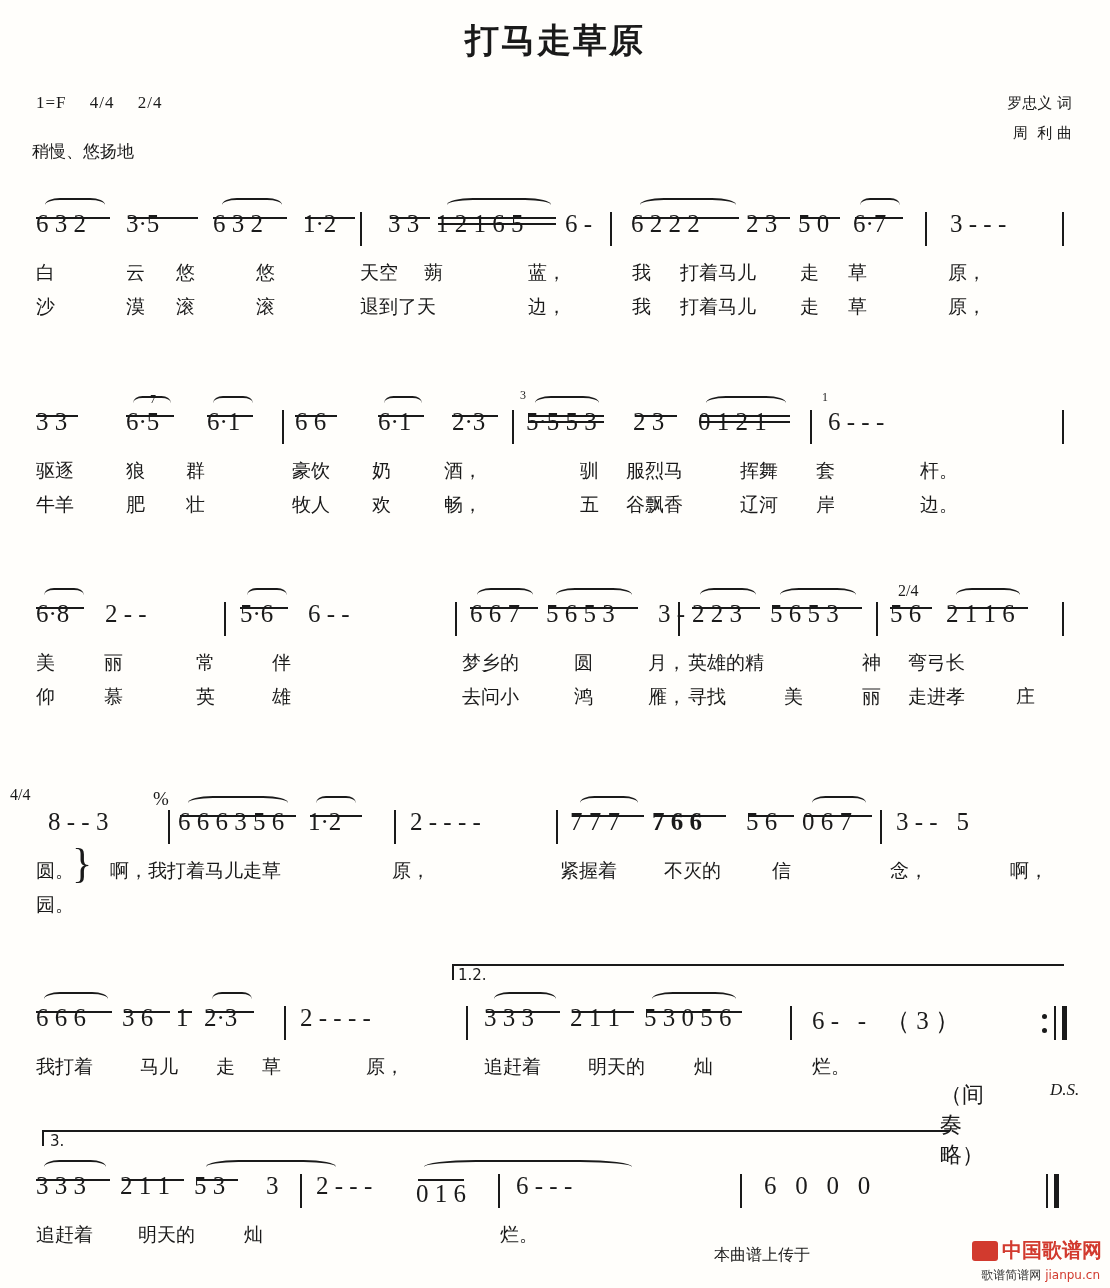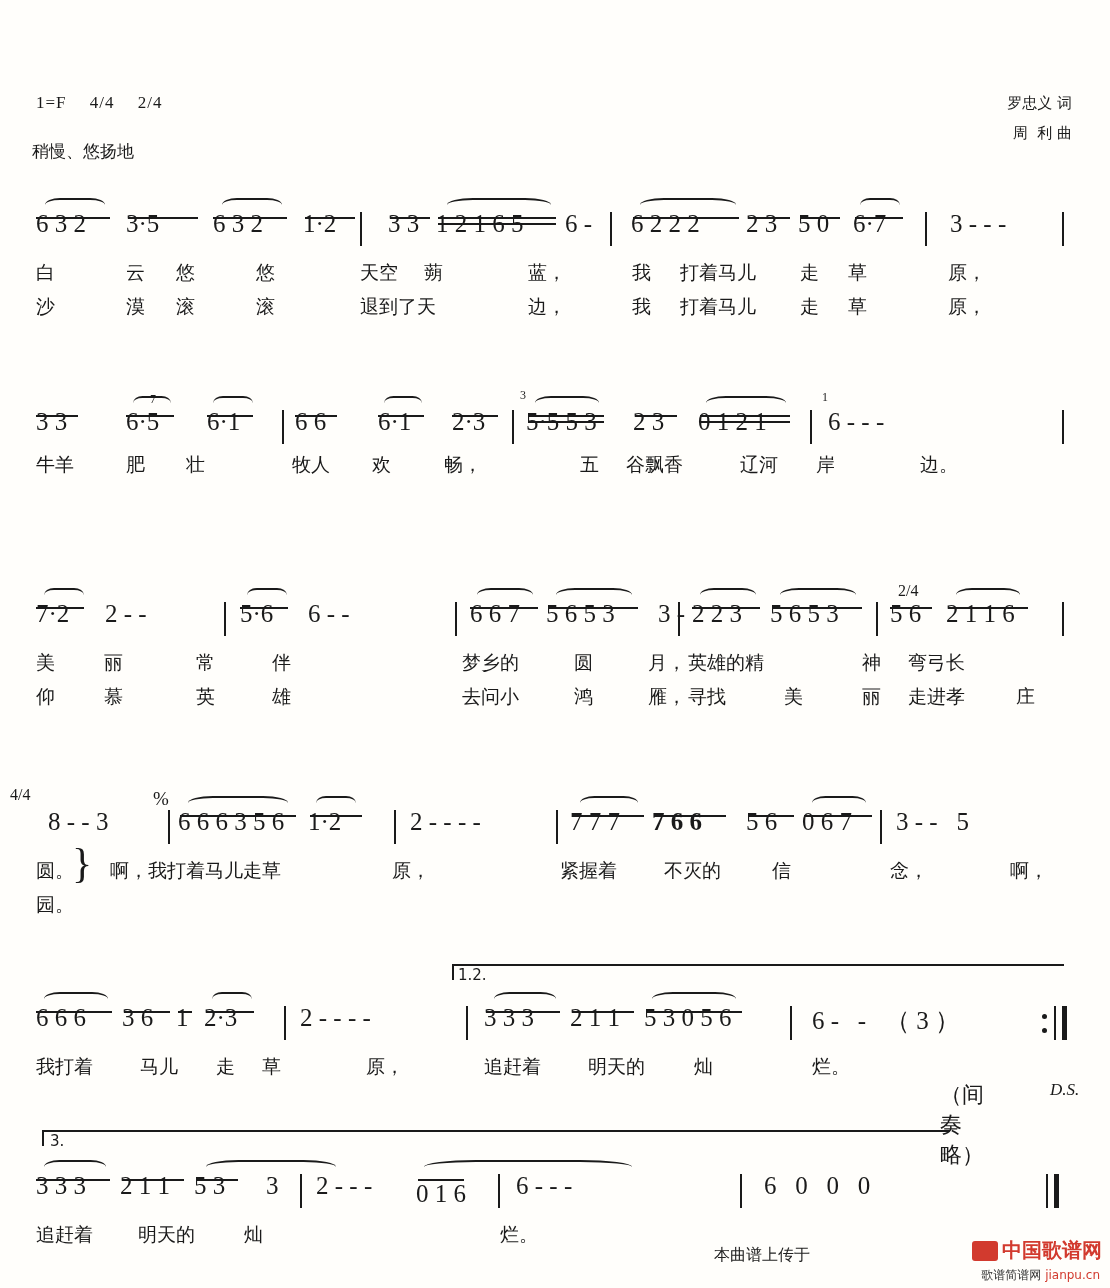--- a/index.html
+++ b/index.html
@@ -105,20 +105,21 @@
     position:absolute;right:10px;bottom:4px;
     font-size:12px;color:#333;font-family:"DejaVu Sans", sans-serif;
   }
   .sitered{color:#d23a2e;}
 </style>
 </head>
 <body>
 
 <div class="sheet">
 
+  <div class="title">打马走草原</div>
 
   <div class="keyinfo">
     <span>1=F</span>
     <span>4/4</span>
     <span>2/4</span>
   </div>
   <div class="tempo">稍慢、悠扬地</div>
   <div class="credits">
     <div>罗忠义 词</div>
     <div>周  利 曲</div>
@@ -221,20 +222,33 @@
       <span class="n" style="left:698px;">0 1 2 1</span>
       <div class="barline" style="left:810px;top:2px;height:34px;"></div>
       <span class="n" style="left:828px;">6 - - -</span>
       <div class="barline" style="left:1062px;top:2px;height:34px;"></div>
       <div class="slur" style="left:133px;top:-12px;width:38px;"></div>
       <div class="slur" style="left:213px;top:-12px;width:40px;"></div>
       <div class="slur" style="left:384px;top:-12px;width:38px;"></div>
       <div class="slur" style="left:535px;top:-12px;width:64px;"></div>
       <div class="slur" style="left:706px;top:-12px;width:80px;"></div>
     </div>
+    <div class="lyric" style="margin-top:6px;">
+      <span class="w" style="left:36px;">驱逐</span>
+      <span class="w" style="left:126px;">狼</span>
+      <span class="w" style="left:186px;">群</span>
+      <span class="w" style="left:292px;">豪饮</span>
+      <span class="w" style="left:372px;">奶</span>
+      <span class="w" style="left:444px;">酒，</span>
+      <span class="w" style="left:580px;">驯</span>
+      <span class="w" style="left:626px;">服烈马</span>
+      <span class="w" style="left:740px;">挥舞</span>
+      <span class="w" style="left:816px;">套</span>
+      <span class="w" style="left:920px;">杆。</span>
+    </div>
     <div class="lyric">
       <span class="w" style="left:36px;">牛羊</span>
       <span class="w" style="left:126px;">肥</span>
       <span class="w" style="left:186px;">壮</span>
       <span class="w" style="left:292px;">牧人</span>
       <span class="w" style="left:372px;">欢</span>
       <span class="w" style="left:444px;">畅，</span>
       <span class="w" style="left:580px;">五</span>
       <span class="w" style="left:626px;text-align:center;">谷飘香</span>
       <span class="w" style="left:740px;">辽河</span>
@@ -248,21 +262,21 @@
     <div class="notes">
       <div class="beam" style="left:36px;top:7px;width:48px;"></div>
       <div class="beam" style="left:240px;top:7px;width:48px;"></div>
       <div class="beam" style="left:470px;top:7px;width:68px;"></div>
       <div class="beam" style="left:548px;top:7px;width:90px;"></div>
       <div class="beam" style="left:692px;top:7px;width:68px;"></div>
       <div class="beam" style="left:772px;top:7px;width:90px;"></div>
       <div class="beam" style="left:890px;top:7px;width:42px;"></div>
       <div class="beam" style="left:948px;top:7px;width:80px;"></div>
 
-      <span class="n" style="left:36px;">7·2</span>
+      <span class="n" style="left:36px;">6·8</span>
       <span class="n" style="left:105px;">2 - -</span>
       <div class="barline" style="left:224px;top:2px;height:34px;"></div>
       <span class="n" style="left:240px;">5·6</span>
       <span class="n" style="left:308px;">6 - -</span>
       <div class="barline" style="left:455px;top:2px;height:34px;"></div>
       <span class="n" style="left:470px;">6 6 7</span>
       <span class="n" style="left:546px;">5 6 5 3</span>
       <span class="n" style="left:658px;">3 -</span>
       <div class="barline" style="left:678px;top:2px;height:34px;"></div>
       <span class="n" style="left:692px;">2 2 3</span>

